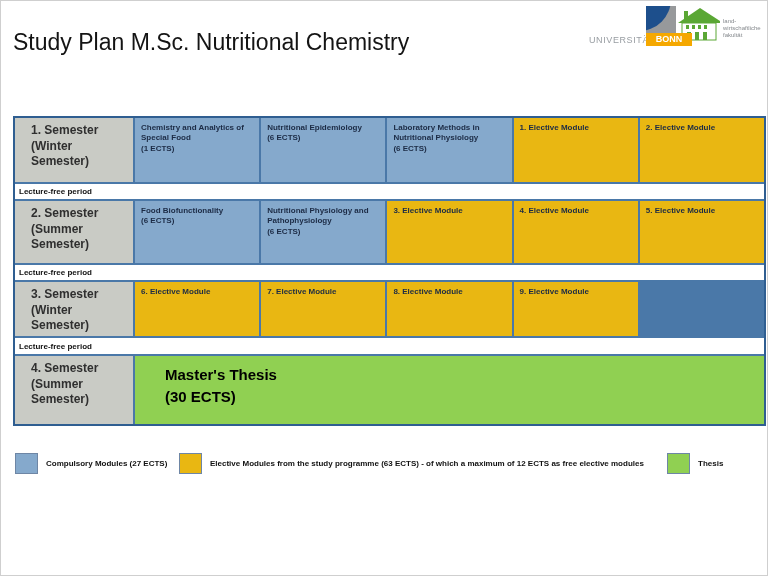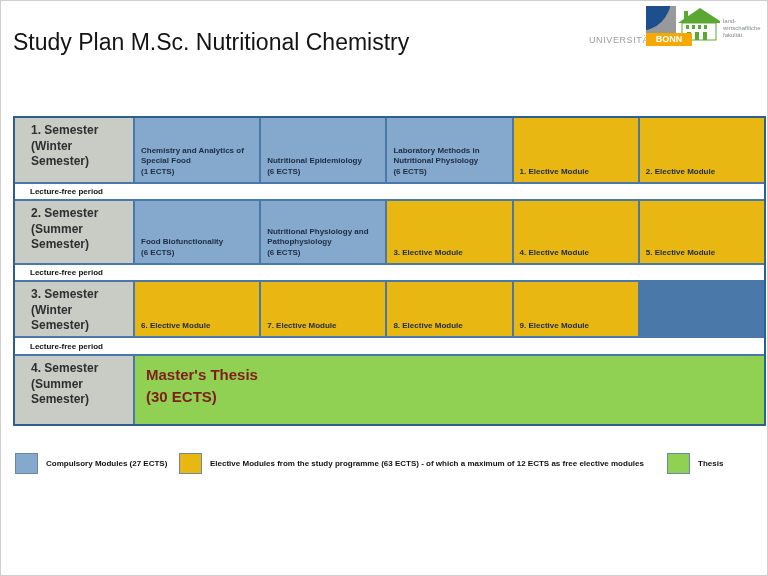--- a/index.html
+++ b/index.html
@@ -52,32 +52,32 @@
     grid-template-columns:118px repeat(5, 1fr);
     grid-template-rows:64px 15px 62px 15px 54px 16px 68px;
     gap:2px;
   }
   .sem-cell {
     background:var(--semester_gray,#c9cbc5);
     padding:5px 16px; font-size:12px; font-weight:bold; color:#2f2f2f; line-height:1.3;
   }
   .mod-cell {
     padding:5px 6px; font-size:8px; font-weight:bold; color:#1c2b45; line-height:1.3;
-    display:flex; flex-direction:column; justify-content:flex-end;
+    display:flex; flex-direction:column; justify-content:flex-start;
   }
   .mod-cell.compulsory { background:var(--compulsory_blue,#85a9cc); }
   .mod-cell.elective  { background:var(--elective_gold,#e9b712); }
   .break-cell {
     grid-column:1 / -1; background:#ffffff;
-    font-size:8px; font-weight:bold; color:#111; padding-left:15px;
+    font-size:8px; font-weight:bold; color:#111; padding-left:4px;
     display:flex; align-items:center;
   }
   .thesis-cell {
     grid-column:2 / -1; background:var(--thesis_green,#90d052);
-    padding:8px 11px; color:#7f1d1d;
+    padding:8px 30px; color:#000000;
     font-size:15px; font-weight:bold; line-height:1.45;
   }
 
   
   .legend { position:absolute; left:12px; top:452px; width:752px; height:24px; }
   .legend-item { position:absolute; top:0; display:flex; align-items:center; }
   .legend-swatch {
     width:23px; height:21px; border:1px solid #6e86a5; margin-right:8px; flex:0 0 auto;
   }
   .legend-swatch.compulsory { background:var(--compulsory_blue,#85a9cc); }

